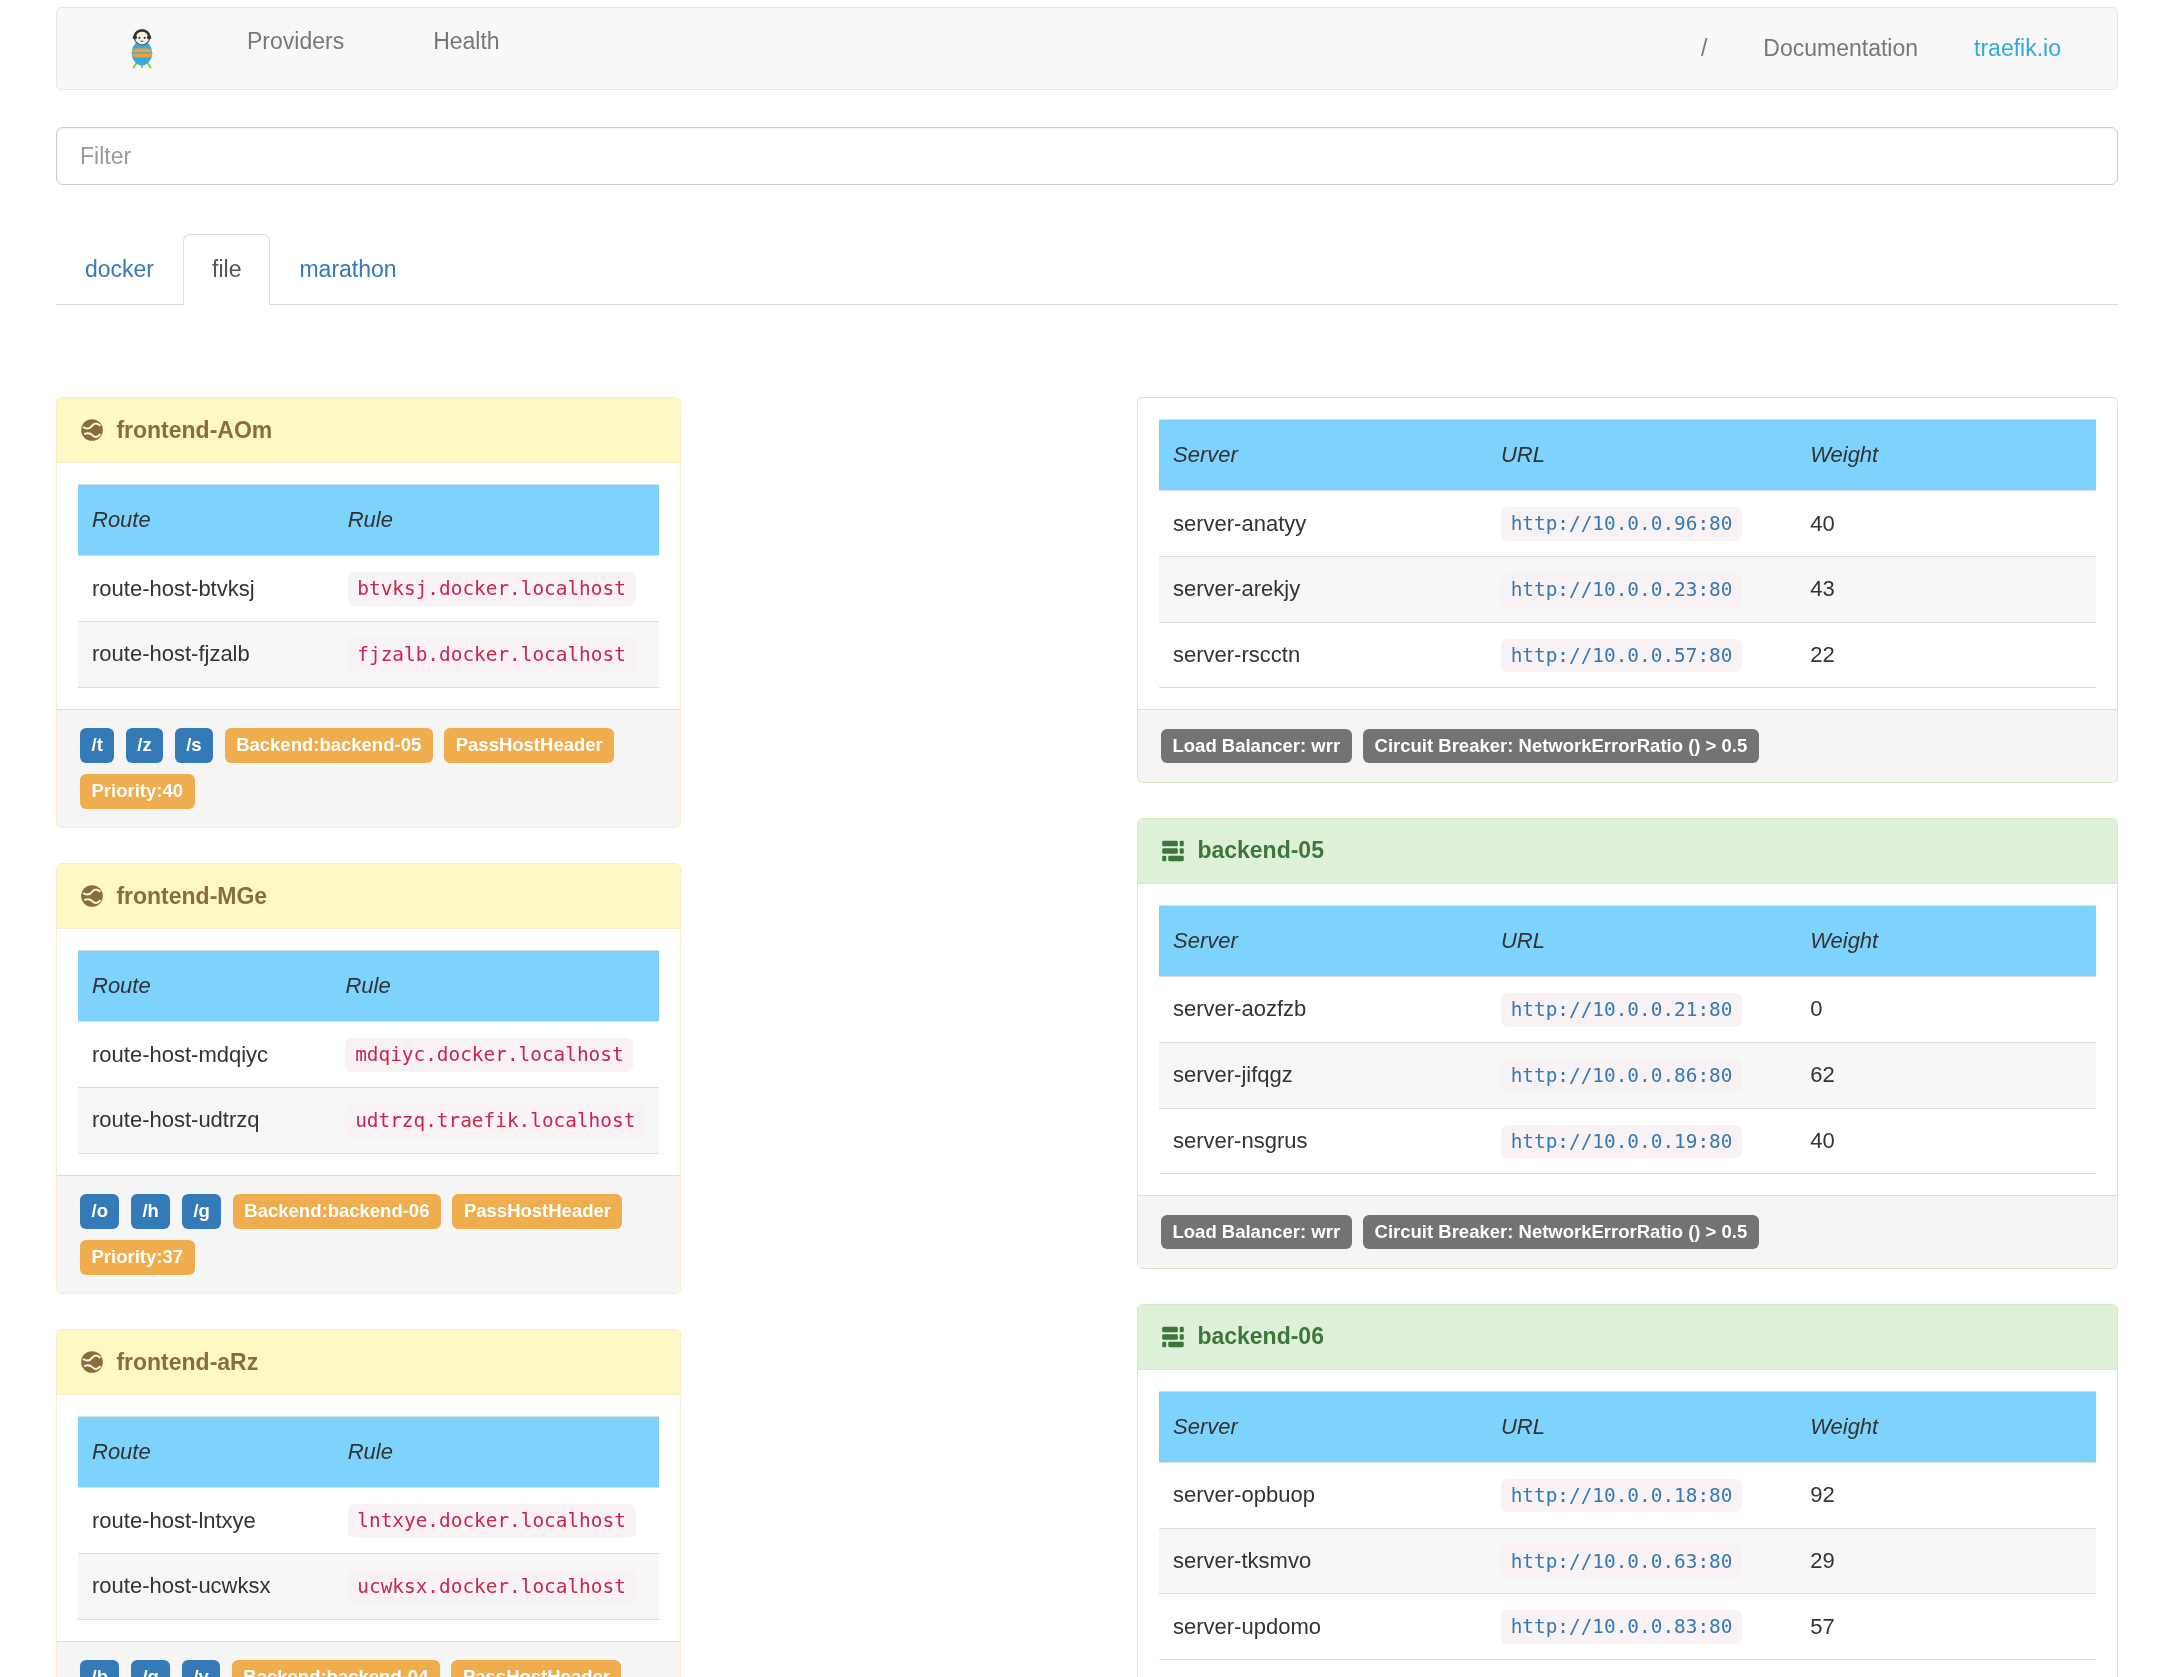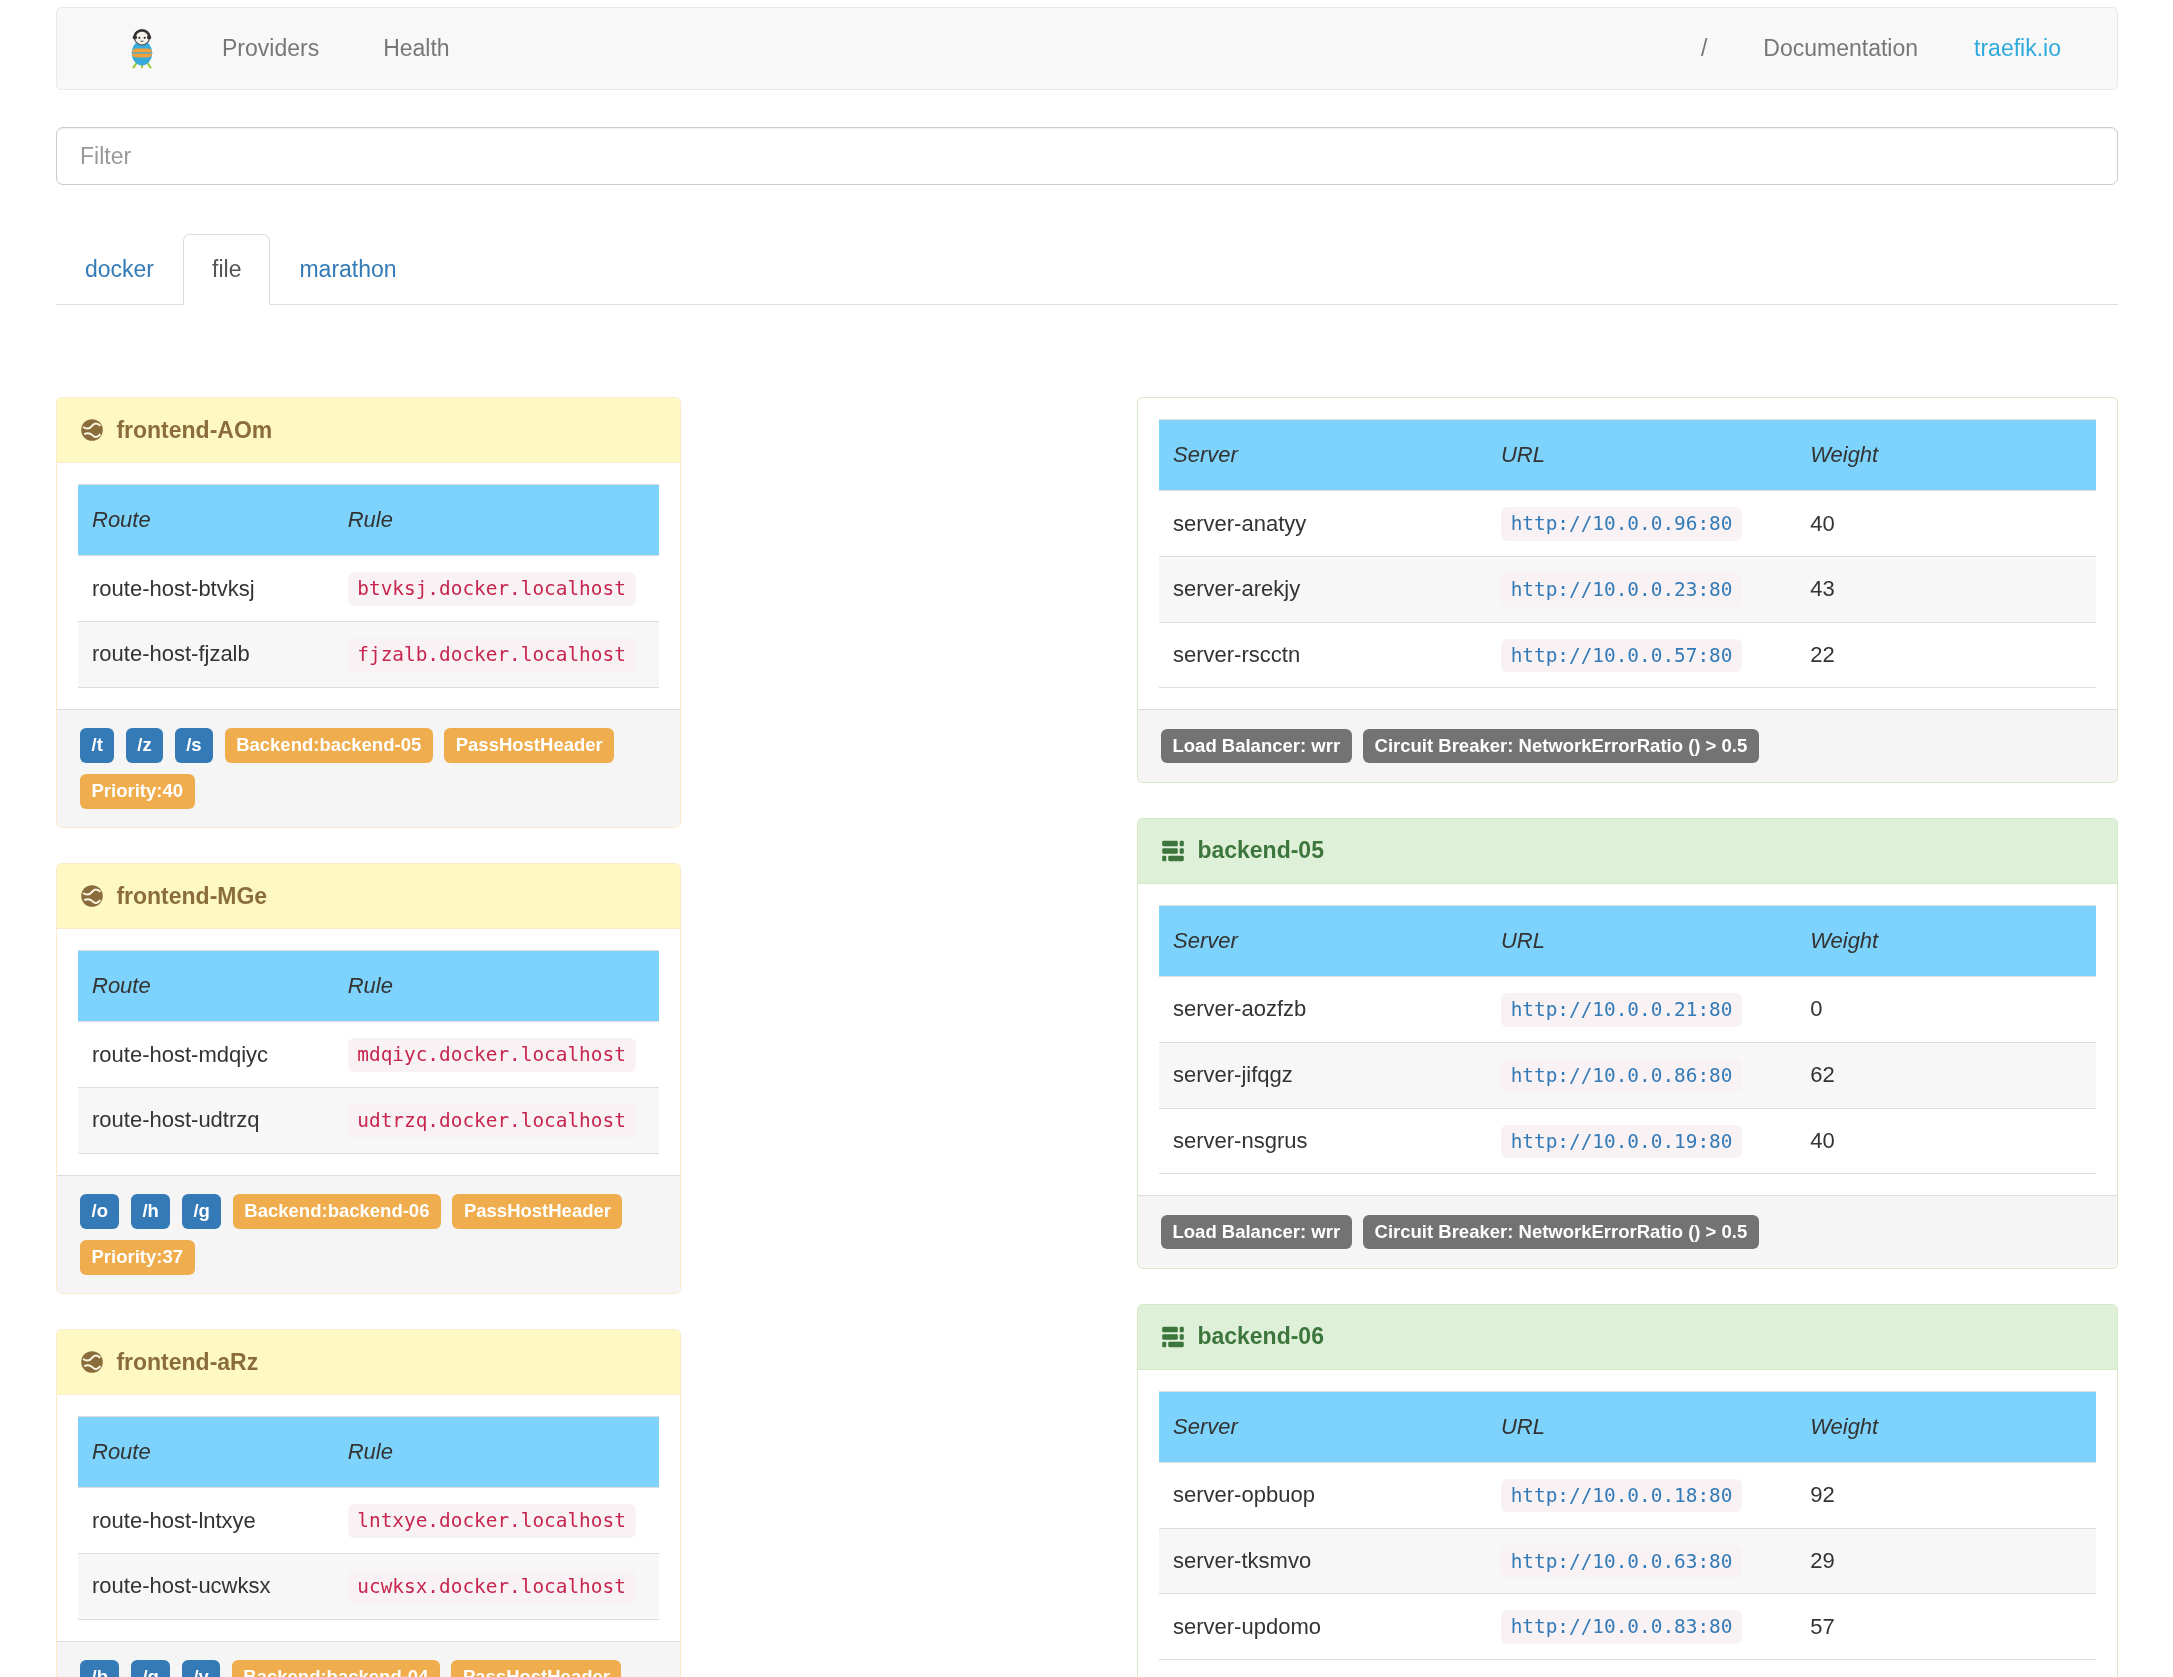--- a/index.html
+++ b/index.html
@@ -3,21 +3,21 @@
 <meta charset="utf-8">
 <style>
   * { margin:0; padding:0; box-sizing:border-box; }
   html,body { width:2174px; height:1678px; overflow:hidden; background:#fff;
     font-family:"Liberation Sans", sans-serif; color:#333; }
 
   
   .navbar { margin:7px 56px 0; height:83px; background:#f8f8f8;
     border:0.9px solid #e7e7e7; border-radius:5.3px;
     display:flex; align-items:center; padding:0 56px 0 69px; font-size:23px; color:#777; }
-  .nav-left { display:flex; align-items:center; gap:64px; }
+  .nav-left { display:flex; gap:89px; }
   .nav-right { margin-left:auto; display:flex; align-items:center; gap:56px; }
   .nav-link { color:#777; cursor:pointer; text-decoration:none; }
   .nav-link.brand-link { color:#30aadc; }
   .brand svg { display:block; }
 
   
   .filter-wrap { margin:37px 56px 0; }
   .filter-input { width:100%; height:58px; border:0.9px solid #ccc; border-radius:7px;
     font-size:23px; padding:0 23px; color:#555; outline:none;
     font-family:"Liberation Sans", sans-serif; box-shadow:inset 0 0.9px 1.8px rgba(0,0,0,.06); }
@@ -174,21 +174,21 @@
             <th>Rule</th>
           </tr>
             </thead>
           <tbody>
             <tr>
               <td>route-host-mdqiyc</td>
               <td><code class="rule">mdqiyc.docker.localhost</code></td>
             </tr>
             <tr>
               <td>route-host-udtrzq</td>
-              <td><code class="rule">udtrzq.docker.localhost</code></td>
+              <td><code class="rule">udtrzq.traefik.localhost</code></td>
             </tr>
           </tbody>
         </table>
       </div>
       <div class="panel-footer">
         <span class="label label-primary">/o</span>
         <span class="label label-primary">/h</span>
         <span class="label label-primary">/g</span>
         <span class="label label-warning">Backend:backend-06</span>
         <span class="label label-warning">PassHostHeader</span>

